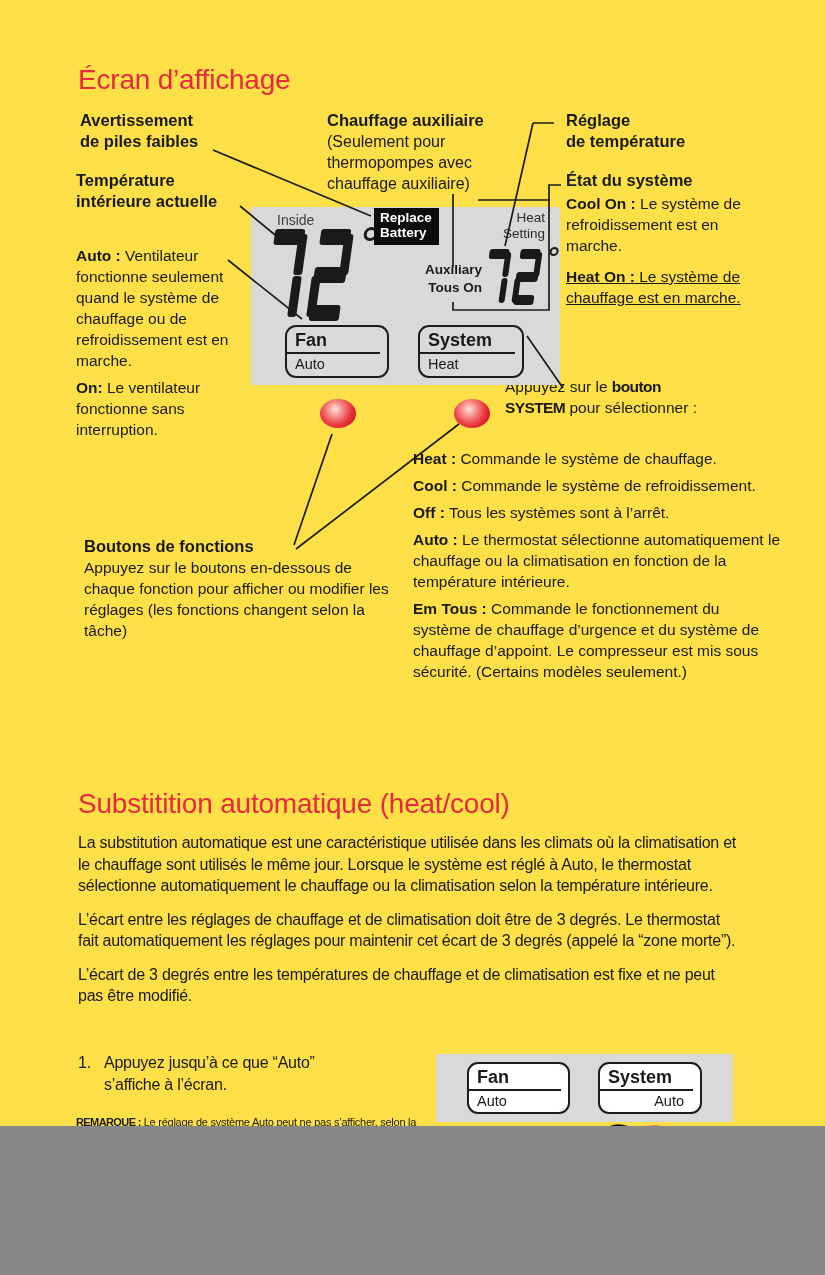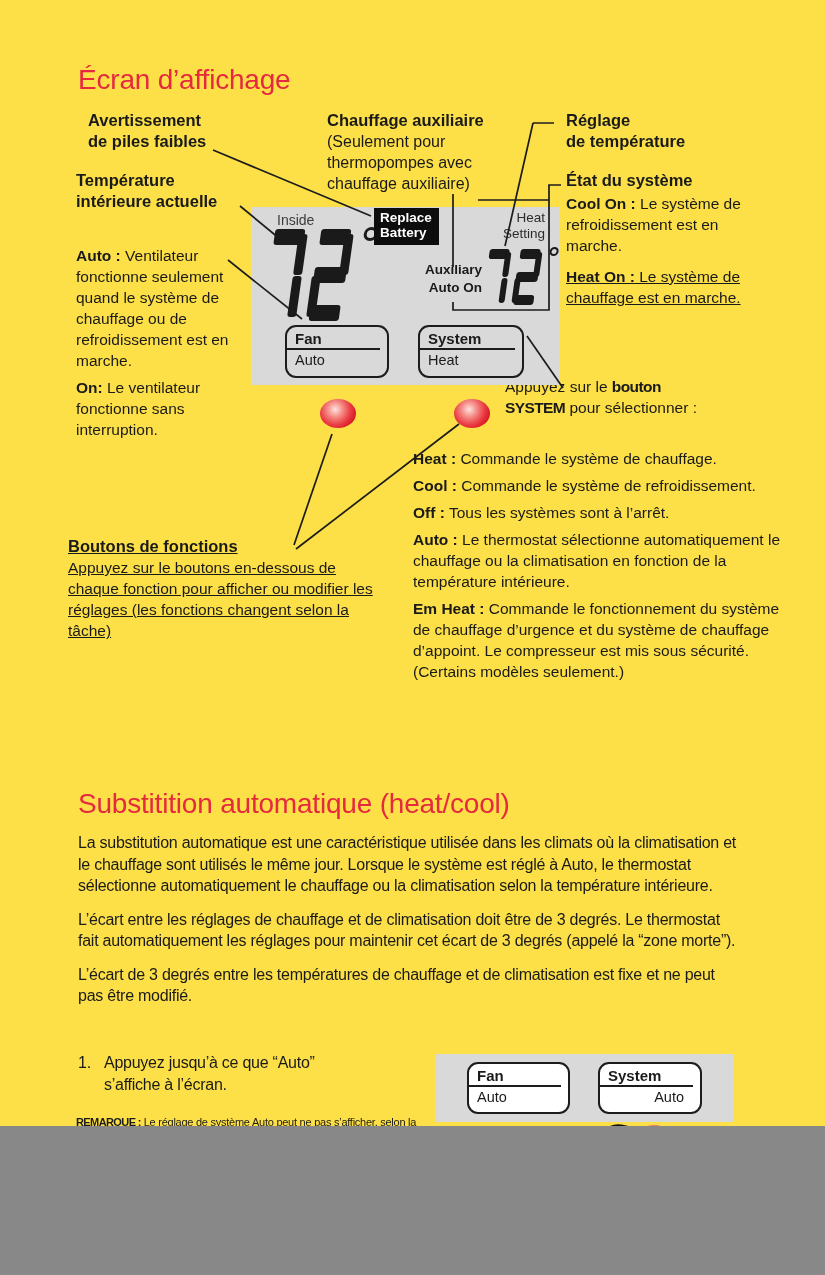--- a/index.html
+++ b/index.html
@@ -30,21 +30,21 @@
   .sg-b{right:0;top:5%;width:24%;height:45%;}
   .sg-c{right:0;top:51%;width:24%;height:45%;}
   .sg-d{left:8%;right:8%;bottom:0;height:17%;}
   .sg-e{left:0;top:51%;width:24%;height:45%;}
   .sg-g{left:6%;right:6%;top:41.5%;height:17%;}
   .sseg .deg{border:3px solid #1a1a1a;border-radius:50%;display:inline-block;}
   .sseg.big .deg{width:8px;height:8px;margin:-2px 0 0 0;}
   .sseg.small .deg{width:5px;height:5px;border-width:2.5px;margin-top:-2px;}
   
   .tbtn{position:absolute;border:2px solid #1c1c1c;border-radius:11px;box-sizing:border-box;}
-  .tbtn .lbl{font-weight:bold;font-size:15px;padding:3px 0 0 8px;}
+  .tbtn .lbl{font-weight:bold;font-size:18px;padding:3px 0 0 8px;}
   .tbtn .rule{height:2px;background:#1c1c1c;margin:1px 7px 0 0;}
   .tbtn .val{font-size:14.5px;padding:2px 0 0 8px;}
   .tbtn .val.right{text-align:right;padding:2px 16px 0 0;}
   .tbtn.white{background:#fff;}
   .redbtn{position:absolute;border-radius:50%;
     background:radial-gradient(circle at 42% 36%, #ffe3df 0%, #f58a85 28%, #ea3d43 55%, #d6121f 80%, #b80d18 100%);}
   .ul{text-decoration:underline;}
   .sec2-par{font-size:16px;line-height:21.5px;letter-spacing:-0.25px;}
   .sec2-par p{margin:0 16px 12px 0;}
   .step{display:flex;font-size:16px;line-height:21.5px;letter-spacing:-0.25px;}
@@ -52,21 +52,21 @@
   .pagenum{font-style:italic;font-size:15px;}
   svg.lines{position:absolute;left:0;top:0;pointer-events:none;}
 </style>
 </head>
 <body>
 
 <div class="page">
 
   <div class="abs red-title" style="left:78px;top:64px;">Écran d’affichage</div>
 
-  <div class="abs lbl-bold" style="left:88px;top:110px;">Avertissement
+  <div class="abs lbl-bold" style="left:80px;top:110px;">Avertissement
 de piles faibles</div>
   <div class="abs lbl-bold" style="left:76px;top:170px;">Température
 intérieure actuelle</div>
 
   <div class="abs" style="left:327px;top:110px;width:215px;">
     <span class="lbl-bold">Chauffage auxiliaire</span>
     <div class="body-txt pre" style="font-size:16px;">(Seulement pour
 thermopompes avec
 chauffage auxiliaire)</div>
   </div>
@@ -80,35 +80,35 @@
       <p><b>Cool On :</b><span> Le système de refroidissement est en marche.</span></p>
       <p style="margin-top:10px;text-decoration:underline;"><b>Heat On :</b><span> Le système de chauffage est en marche.</span></p>
     </div>
   </div>
 
   <div class="abs body-txt" style="left:76px;top:245px;width:172px;">
     <p><b>Auto :</b><span> Ventilateur fonctionne seulement quand le système de chauffage ou de refroidissement est en marche.</span></p>
     <p><b>On:</b><span> Le ventilateur fonctionne sans interruption.</span></p>
   </div>
 
-  <div class="abs body-txt" style="left:68px;top:536px;width:312px;text-decoration:underline;">
+  <div class="abs body-txt" style="left:84px;top:536px;width:312px;">
     <div style="font-weight:bold;font-size:16.5px;">Boutons de fonctions</div>
     <div>Appuyez sur le boutons en-dessous de chaque fonction pour afficher ou modifier les réglages (les fonctions changent selon la tâche)</div>
   </div>
 
   <div class="abs body-txt" style="left:505px;top:376px;width:210px;">
     <span>Appuyez sur le </span><b class="cond">bouton SYSTEM</b><span> pour sélectionner :</span>
   </div>
 
   <div class="abs body-txt" style="left:413px;top:448px;width:368px;">
     <p><b>Heat :</b><span> Commande le système de chauffage.</span></p>
     <p><b>Cool :</b><span> Commande le système de refroidissement.</span></p>
     <p><b>Off :</b><span> Tous les systèmes sont à l’arrêt.</span></p>
     <p><b>Auto :</b><span> Le thermostat sélectionne automatiquement le chauffage ou la climatisation en fonction de la température intérieure.</span></p>
-    <p><b>Em Heat :</b><span> Commande le fonctionnement du système de chauffage d’urgence et du système de chauffage d’appoint. Le compresseur est mis sous sécurité. (Certains modèles seulement.)</span></p>
+    <p><b>Em Tous :</b><span> Commande le fonctionnement du système de chauffage d’urgence et du système de chauffage d’appoint. Le compresseur est mis sous sécurité. (Certains modèles seulement.)</span></p>
   </div>
 
   <div class="lcd">
     <div class="abs inside-lbl" style="left:26px;top:5px;">Inside</div>
     <div class="abs sseg big" style="left:15px;top:22px;">
         <span class="sd">
           <i class="sg sg-a"></i>
           <i class="sg sg-b"></i>
           <i class="sg sg-c"></i>
         </span>
@@ -119,21 +119,21 @@
           <i class="sg sg-e"></i>
           <i class="sg sg-d"></i>
         </span>
         <span class="deg"></span>
       </div>
     <div class="abs rb-box" style="left:123px;top:1px;">Replace
 Battery</div>
     <div class="abs hs-lbl" style="left:222px;top:3px;width:72px;">Heat
 Setting</div>
     <div class="abs aux-lbl" style="left:157px;top:54px;width:74px;">Auxiliary
-Auto On</div>
+Tous On</div>
     <div class="abs sseg small" style="left:233px;top:42px;">
         <span class="sd">
           <i class="sg sg-a"></i>
           <i class="sg sg-b"></i>
           <i class="sg sg-c"></i>
         </span>
         <span class="sd">
           <i class="sg sg-a"></i>
           <i class="sg sg-b"></i>
           <i class="sg sg-g"></i>

